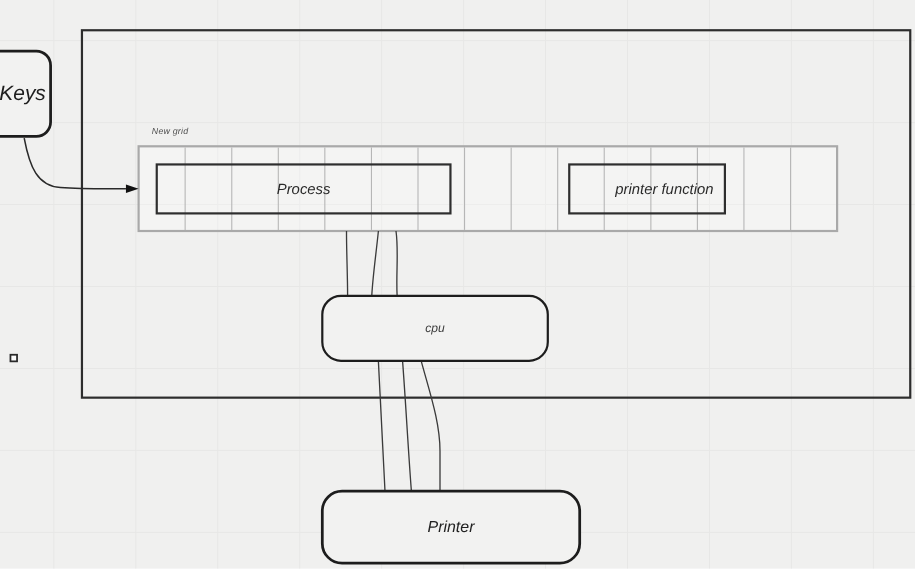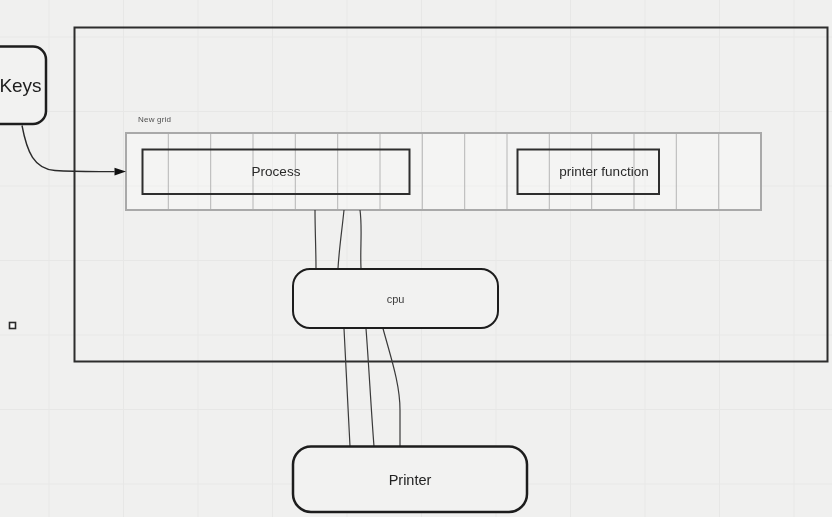--- a/index.html
+++ b/index.html
@@ -13,20 +13,21 @@
   .canvas {
     position: relative;
     width: 832px;
     height: 517px;
     background-color: #f0f0ef;
     background-image:
       linear-gradient(to right, #e7e7e6 1px, transparent 1px),
       linear-gradient(to bottom, #e7e7e6 1px, transparent 1px);
     background-size: 74.5px 74.5px;
     background-position: 48.5px 36.5px;
+    font-style: italic;
   }
   svg.shapes {
     position: absolute;
     left: 0; top: 0;
     width: 832px; height: 517px;
     display: block;
   }
   .label {
     position: absolute;
     display: flex;

